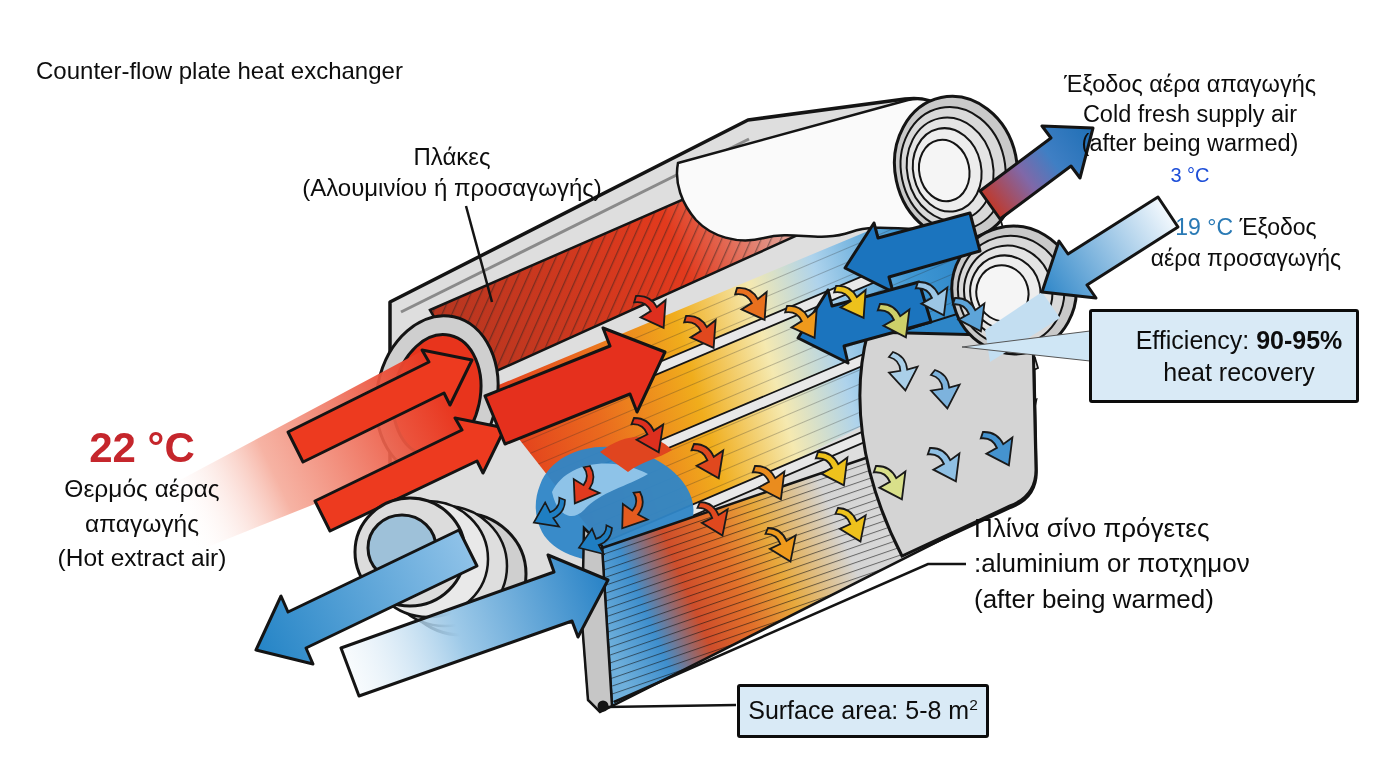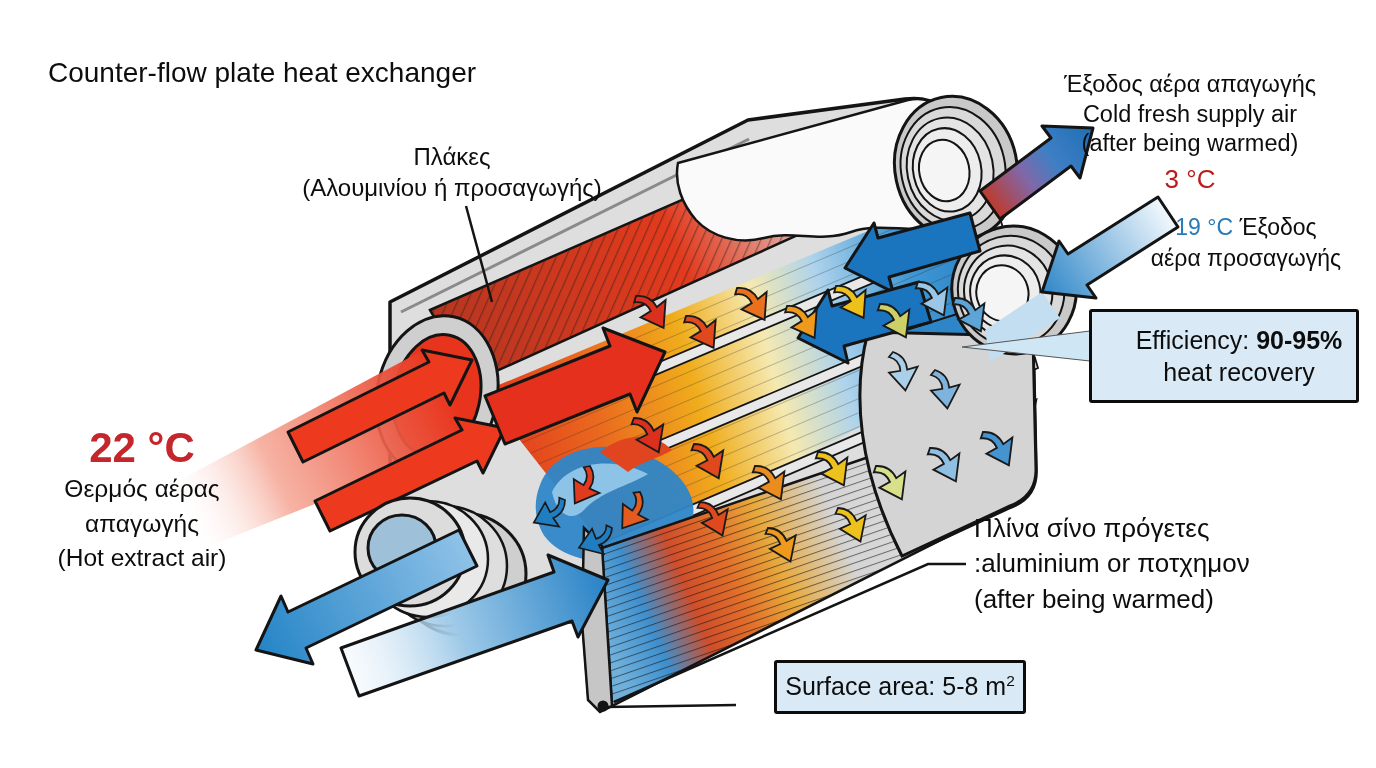--- a/index.html
+++ b/index.html
@@ -2,35 +2,35 @@
 <html><head>
 <meta charset="utf-8">
 <style>
   html,body{margin:0;padding:0;background:#fff;}
   .stage{position:relative;width:1376px;height:768px;background:#fff;overflow:hidden;
          font-family:"Liberation Sans",sans-serif;color:#0d0d0d;}
   .stage svg{position:absolute;left:0;top:0;}
   .lbl{position:absolute;line-height:1.22;}
   .center{text-align:center;}
   .title{left:44px;top:16px;font-size:30px;font-weight:bold;letter-spacing:-.5px;}
-  .subtitle{left:48px;top:56px;font-size:28px;font-weight:400;}
+  .subtitle{left:36px;top:56px;font-size:24px;font-weight:400;}
   .plates-lbl{left:300px;top:141px;width:304px;font-size:24px;line-height:1.3;}
   .exhaust-out{left:1028px;top:70px;width:324px;font-size:23.5px;line-height:1.26;}
-  .exhaust-out .temp{color:#b91c1c;font-size:26px;margin-top:4px;}
+  .exhaust-out .temp{color:#1d4ed8;font-size:20px;margin-top:4px;}
   .supply-out{left:1120px;top:212px;width:252px;font-size:23px;line-height:1.35;}
   .supply-out .temp{color:#2a7ab5;}
   .hot-extract{left:20px;top:424px;width:244px;font-size:24.5px;line-height:1.4;}
   .hot-extract .temp{color:#c5262c;font-size:42px;font-weight:bold;line-height:1.15;}
   .cold-supply{left:96px;top:604px;width:268px;font-size:24.5px;line-height:1.4;}
   .cold-supply .temp{color:#2176b9;font-size:30px;font-weight:bold;line-height:1.15;}
   .material-lbl{left:974px;top:511px;width:300px;font-size:26px;line-height:1.36;text-align:left;}
   .callout{position:absolute;background:#d9eaf6;border:3px solid #0c0c0c;border-radius:3px;
            display:flex;flex-direction:column;align-items:center;justify-content:center;}
   .efficiency-box{left:1089px;top:309px;width:234px;height:88px;font-size:25px;line-height:1.3;padding-left:30px;}
-  .surface-box{left:737px;top:660px;width:246px;height:48px;font-size:25px;margin-left:37px;}
+  .surface-box{left:737px;top:684px;width:246px;height:48px;font-size:25px;}
   .surface-box sup{font-size:.62em;}
 </style>
 </head>
 <body>
 
 <div class="stage">
 
 <svg width="1376" height="768" viewBox="0 0 1376 768">
   <defs>
     <linearGradient id="gradPlates" gradientUnits="userSpaceOnUse" x1="448" y1="350" x2="910" y2="160">

